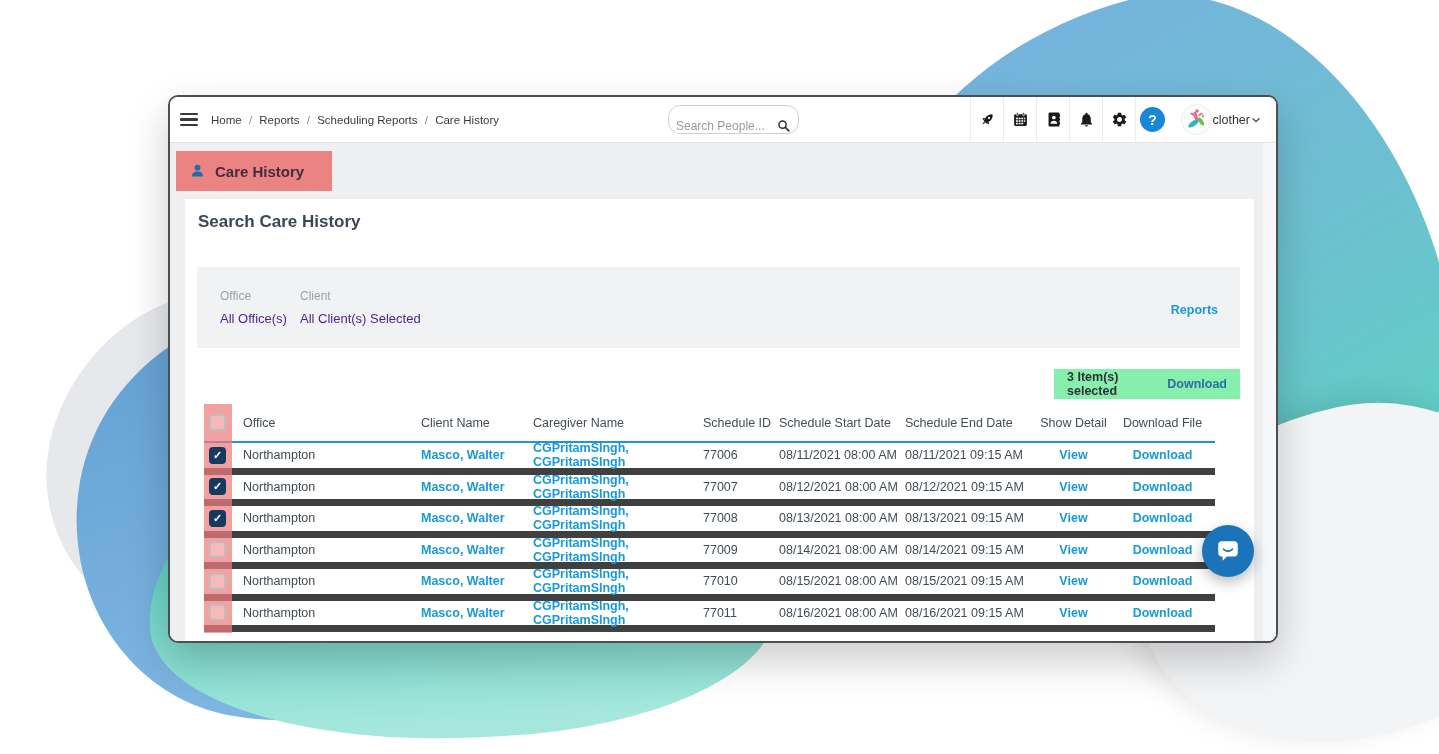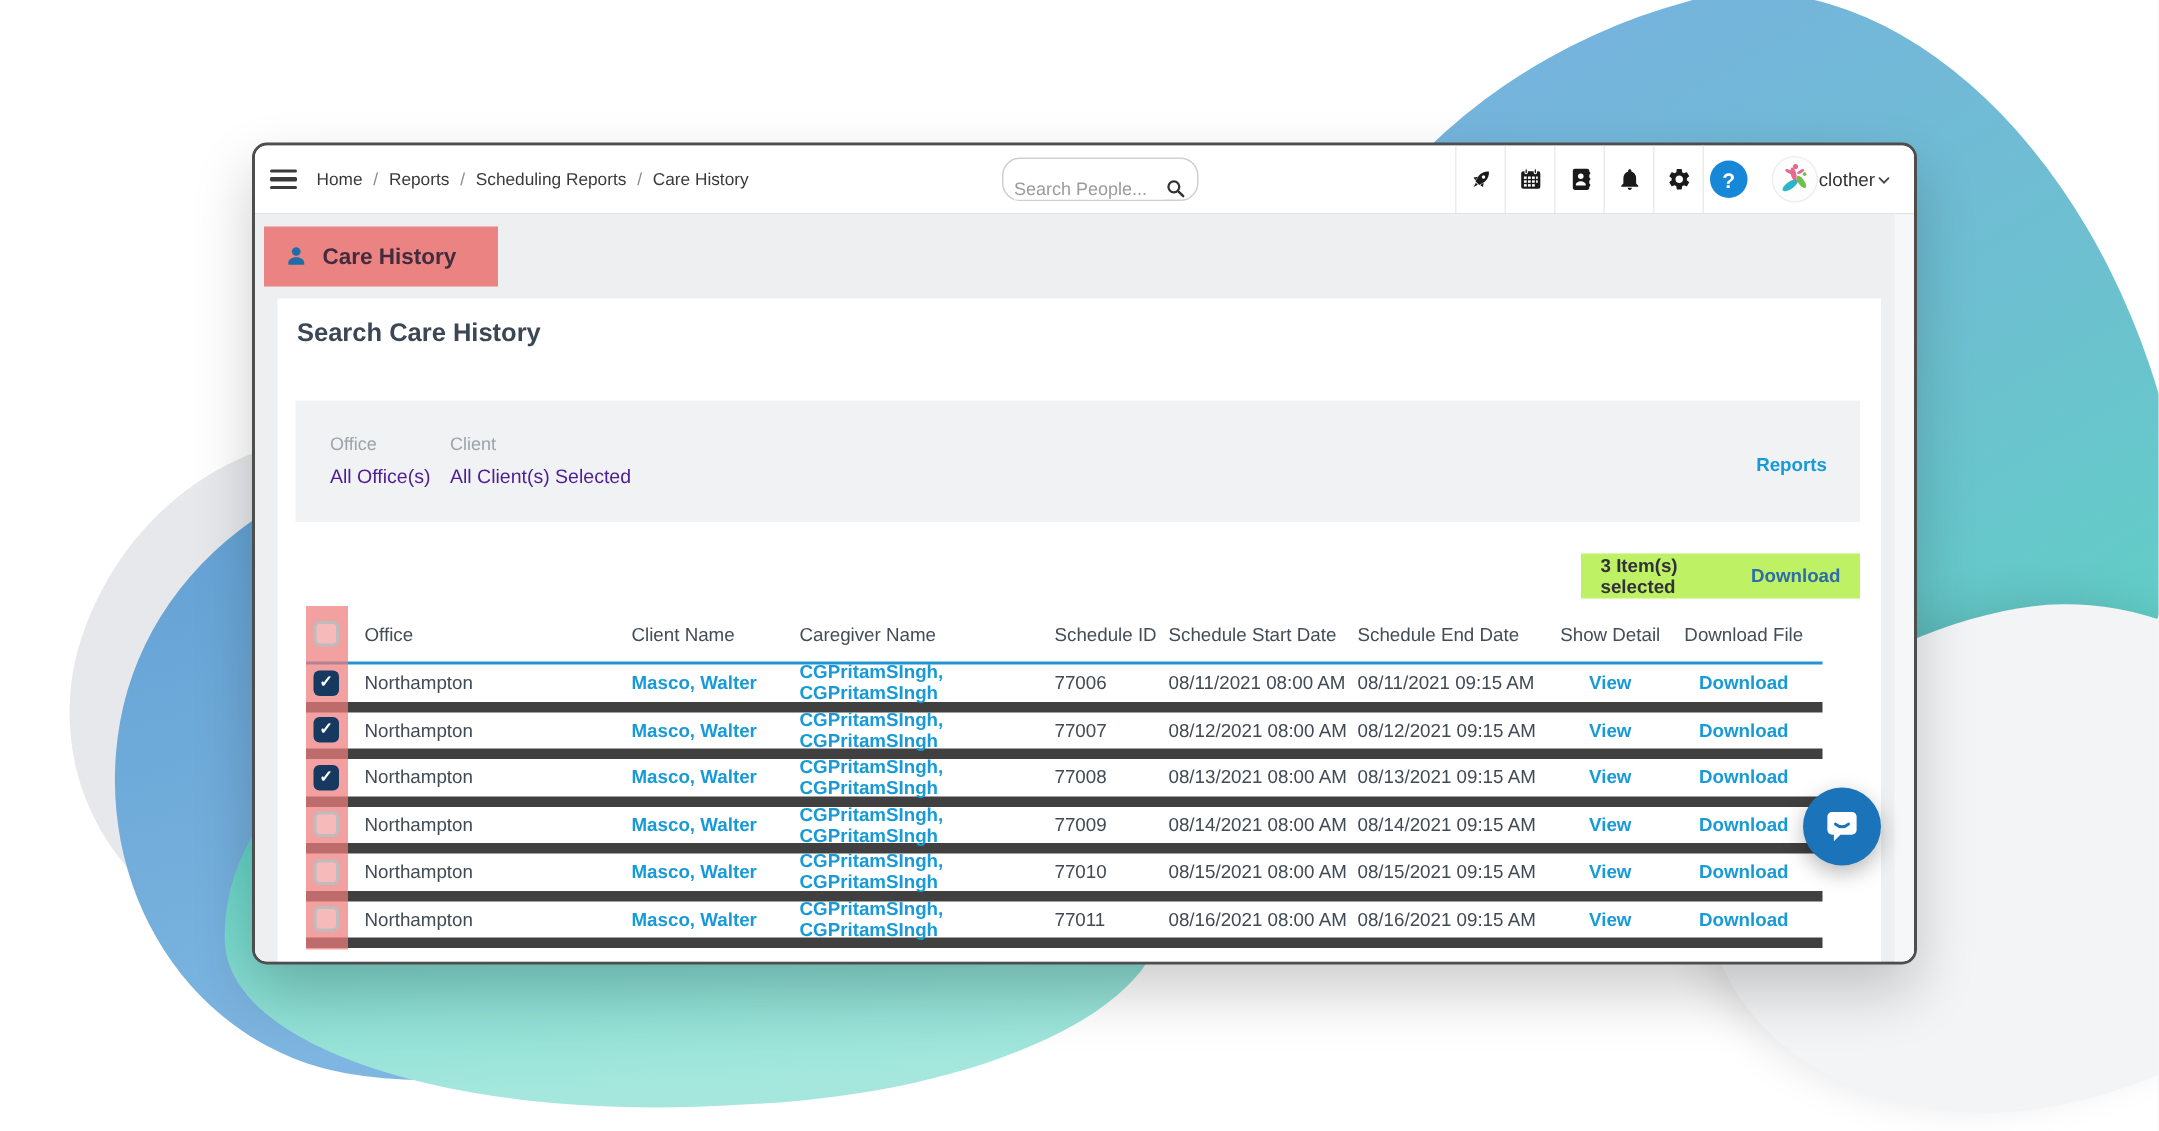--- a/index.html
+++ b/index.html
@@ -71,21 +71,21 @@
   .section-title { position:absolute; left:13px; top:13px; font-size:17px; font-weight:bold; color:#3b4754; }
 
   .filterbar { position:absolute; left:12px; top:68px; width:1043px; height:81px; background:#f0f2f4; }
   .fstack { position:absolute; top:22px; }
   .fstack .flabel { display:block; font-size:12px; color:#9ba3ab; margin-bottom:6px; }
   .fstack .fvalue { font-size:13px; font-weight:normal; color:#4c1d95; cursor:pointer; }
   .f-office { left:23px; } .f-client { left:103px; } .f-date { left:231px; }
   .filter-search { position:absolute; right:22px; top:36px; font-size:12.5px; font-weight:bold;
                    color:#189ad6; cursor:pointer; }
 
-  .selectionbar { position:absolute; left:869px; top:170px; width:186px; height:30px; background:#bef264;
+  .selectionbar { position:absolute; left:869px; top:170px; width:186px; height:30px; background:#86efac;
                   display:flex; align-items:center; justify-content:flex-end; padding:0 13px;gap:32px; }
   .sel-text { font-size:12.5px; font-weight:bold; color:#33303a; }
   .sel-action { font-size:12.5px; font-weight:bold; color:#2d6da8; cursor:pointer; }
 
   
   .table { position:absolute; left:0; top:205px; right:0; }
   .check-overlay { position:absolute; left:19px; top:0; width:28px; height:229px;
                    background:rgba(238,124,124,0.72); z-index:1; }
   .thead, .trow { margin-left:19px; width:1011px; display:flex; align-items:center; }
   .thead { height:39px; border-bottom:2px solid #2095d2; font-size:12.5px; color:#434d57; }

